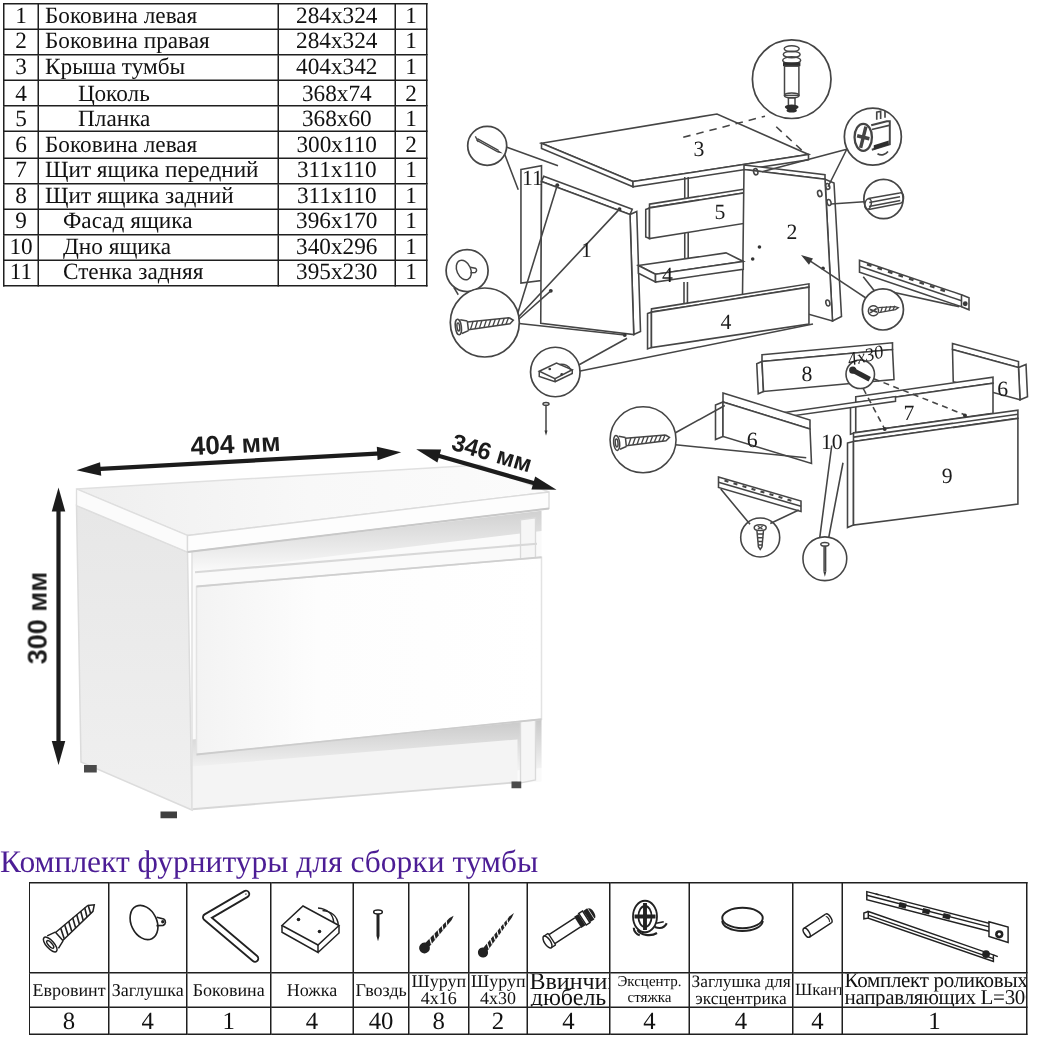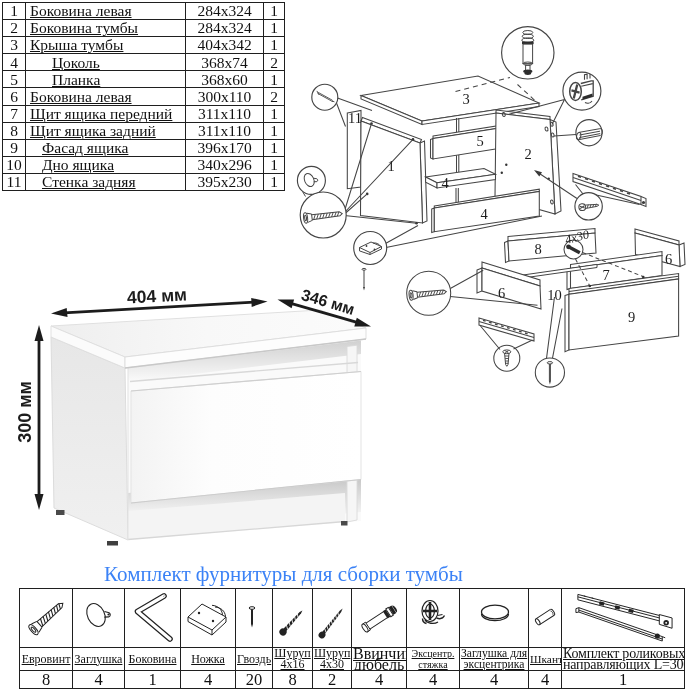--- a/index.html
+++ b/index.html
@@ -2,28 +2,28 @@
 <html><head>
 <meta charset="utf-8">
 <style>
   html,body{margin:0;padding:0;}
   body{width:700px;height:694px;position:relative;background:#ffffff;overflow:hidden;
        font-family:"Liberation Serif", serif;}
   #parts{transform:translateZ(0);opacity:0.999;position:absolute;left:2px;top:2px;border-collapse:collapse;table-layout:fixed;width:282px;}
   #parts td{border:1.6px solid #1f1f1f;font-size:15.5px;color:#111;padding:0;height:16.1px;
             line-height:15.5px;white-space:nowrap;overflow:hidden;}
   #parts td.c{text-align:center;}
-  #parts td.n{padding-left:4px;text-decoration:underline;}
+  #parts td.n{padding-left:4px;}
   #hw{transform:translateZ(0);opacity:0.999;position:absolute;left:19px;top:588px;border-collapse:collapse;table-layout:fixed;width:665px;}
   #hw td{border:1.8px solid #1f1f1f;padding:0;text-align:center;color:#111;overflow:hidden;}
   #hw tr.icons td{height:54px;}
-  #hw tr.labs td{height:22px;font-size:12px;line-height:11px;padding:0 1px;white-space:nowrap;text-decoration:underline;}
+  #hw tr.labs td{height:22px;font-size:12px;line-height:11px;padding:0 1px;white-space:nowrap;}
   #hw tr.cnt td{height:17px;font-size:16.5px;line-height:17px;}
-  #title{transform:translateZ(0);opacity:0.999;position:absolute;left:0;top:562px;width:567px;text-align:center;
-         font-size:21px;color:#3b82f6;}
+  #title{transform:translateZ(0);opacity:0.999;position:absolute;left:0;top:562px;width:567px;
+         font-size:21px;color:#4c1d95;}
 </style>
 </head>
 <body>
 <svg id="art" width="700" height="694" viewBox="0 0 700 694" style="position:absolute;left:0;top:0">
 <defs>
 <linearGradient id="gTop" x1="51" y1="330" x2="360" y2="330" gradientUnits="userSpaceOnUse">
  <stop offset="0" stop-color="#eeeeee"></stop>
         <stop offset="0.5" stop-color="#f8f8f8"></stop>
         <stop offset="1" stop-color="#fbfbfb"></stop>
 </linearGradient>
@@ -347,21 +347,21 @@
     </colgroup>
 <tbody>
       <tr>
         <td class="c">1</td>
         <td class="n">Боковина левая</td>
         <td class="c">284х324</td>
         <td class="c">1</td>
       </tr>
 <tr>
         <td class="c">2</td>
-        <td class="n">Боковина тумбы</td>
+        <td class="n">Боковина правая</td>
         <td class="c">284х324</td>
         <td class="c">1</td>
       </tr>
 <tr>
         <td class="c">3</td>
         <td class="n">Крыша тумбы</td>
         <td class="c">404х342</td>
         <td class="c">1</td>
       </tr>
 <tr>
@@ -551,21 +551,21 @@
         <td style="font-size:10px">Эксцентр.<br>стяжка</td>
 <td style="font-size:11.6px">Заглушка для<br>эксцентрика</td>
         <td style="font-size:11.4px">Шкант</td>
         <td style="font-size:14px;letter-spacing:-0.2px">Комплект роликовых<br>направляющих L=300мм</td>
 </tr>
 <tr class="cnt">
 <td>8</td>
         <td>4</td>
         <td>1</td>
         <td>4</td>
-        <td>20</td>
+        <td>40</td>
         <td>8</td>
         <td>2</td>
         <td>4</td>
         <td>4</td>
         <td>4</td>
         <td>4</td>
         <td>1</td>
 </tr>
 </tbody>
   </table>

